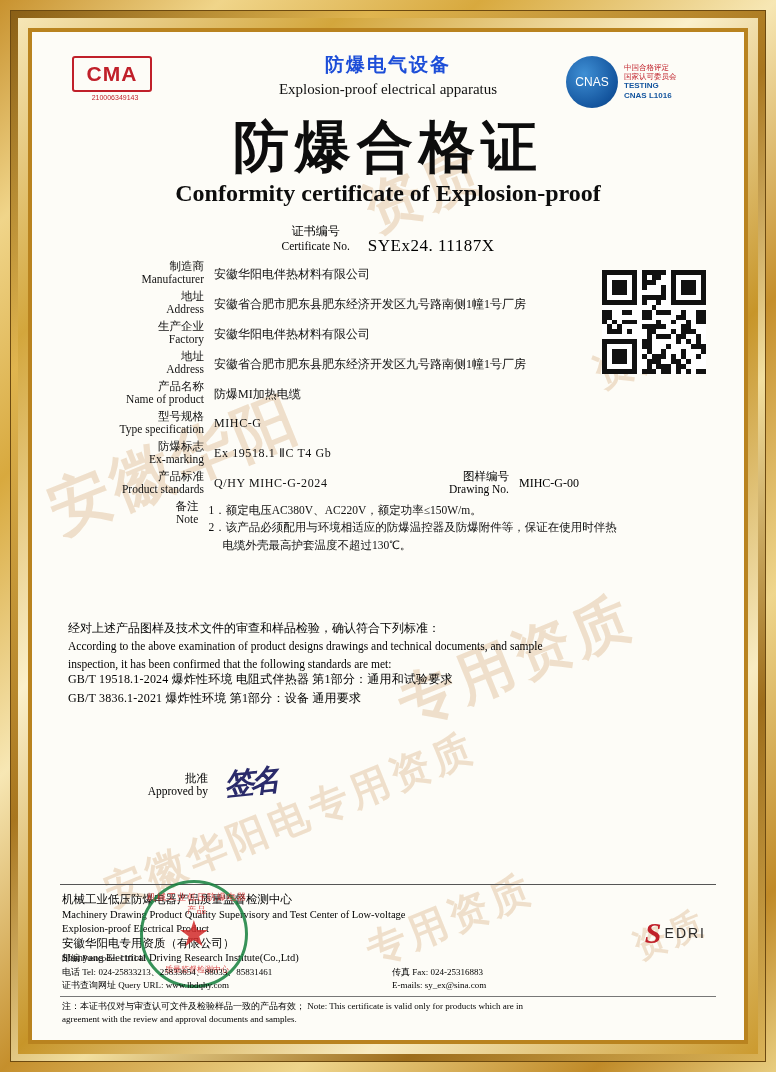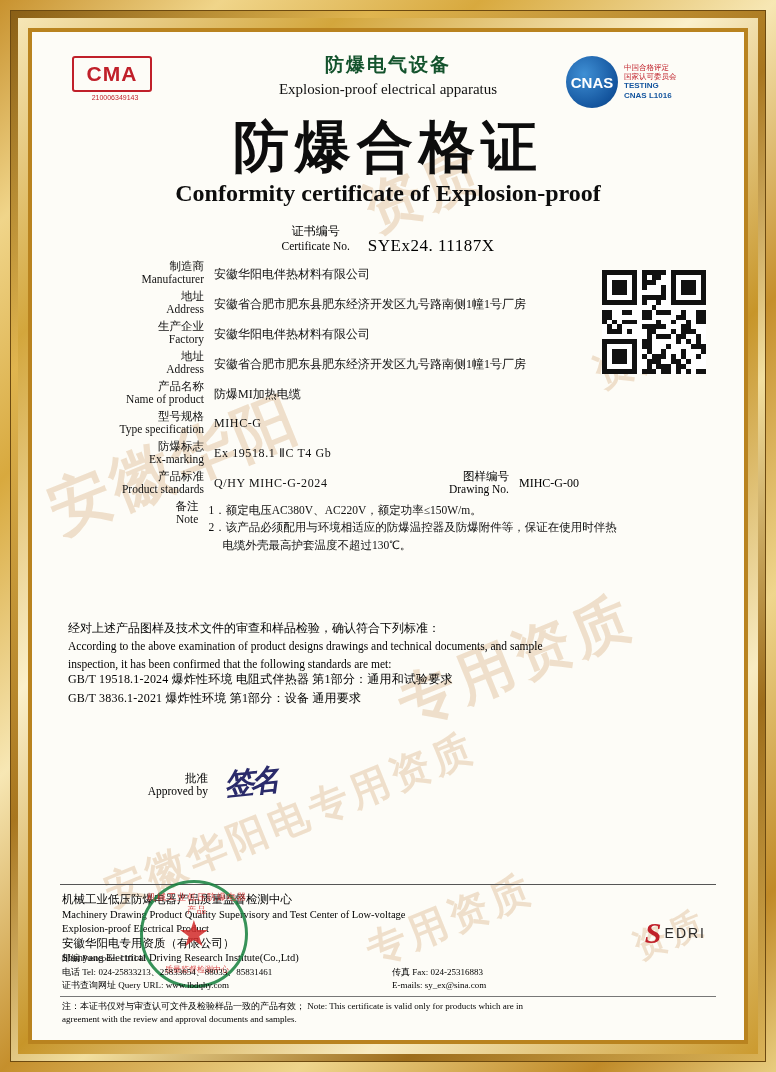--- a/index.html
+++ b/index.html
@@ -43,34 +43,34 @@
   .wm-a{ left:10px; top:390px; font-size:62px; }
   .wm-b{ left:330px; top:120px; font-size:58px; }
   .wm-c{ left:360px; top:590px; font-size:58px; }
   .wm-d{ left:60px; top:760px; font-size:40px; }
   .wm-e{ left:330px; top:860px; font-size:40px; }
   .wm-f{ left:560px; top:300px; font-size:40px; }
   .wm-g{ left:600px; top:880px; font-size:34px; }
   
   .content{ position:absolute; left:0; top:0; width:712px; height:1008px; }
   .hdr{ position:absolute; left:0; top:20px; width:712px; text-align:center; }
-  .hdr .cn{ font-size:19px; font-weight:700; color:#14532d; letter-spacing:2px; }
+  .hdr .cn{ font-size:19px; font-weight:700; color:#1d4ed8; letter-spacing:2px; }
   .hdr .en{ font-size:15px; color:#111; margin-top:3px; }
   
   .cma{ position:absolute; left:40px; top:24px; width:86px; height:50px; }
   .cma-box{ width:80px; height:36px; border:2px solid #c0202a; border-radius:3px;
             display:flex; align-items:center; justify-content:center;}
   .cma-text{ color:#c0202a; font-size:21px; font-weight:700; font-family:"Liberation Sans",sans-serif; letter-spacing:1px;}
   .cma-num{ color:#c0202a; font-size:7px; text-align:center; margin-top:2px; font-family:"Liberation Sans",sans-serif;}
   
   .cnas{ position:absolute; right:28px; top:22px; width:150px; height:56px; display:flex; align-items:center; gap:6px;}
   .cnas-mark{ width:52px; height:52px; border-radius:50%;
      background:radial-gradient(circle at 35% 35%, #3f8fd4 0%, #14559e 70%, #0c3f7b 100%);
-     display:flex; align-items:center; justify-content:center; color:#fff; font-size:15px;
-     font-weight:700; font-family:"Liberation Sans",sans-serif;}
+     display:flex; align-items:center; justify-content:center; color:#fff; font-size:12px;
+     font-weight:400; font-family:"Liberation Sans",sans-serif;}
   .cnas-txt{ font-family:"Liberation Sans",sans-serif; line-height:1.15;}
   .cnas-txt .l1{ font-size:7.5px; color:#c0202a; }
   .cnas-txt .l2{ font-size:7.5px; color:#c0202a; }
   .cnas-txt .l3{ font-size:8px; color:#14559e; font-weight:700;}
   .cnas-txt .l4{ font-size:8px; color:#14559e; font-weight:700;}
   
   .bigtitle{ position:absolute; left:0; top:78px; width:712px; text-align:center;
      font-size:56px; font-weight:700; color:#0d0d0d; letter-spacing:6px;
      font-family:"Liberation Serif", serif; }
   .bigtitle-en{ position:absolute; left:0; top:148px; width:712px; text-align:center;

